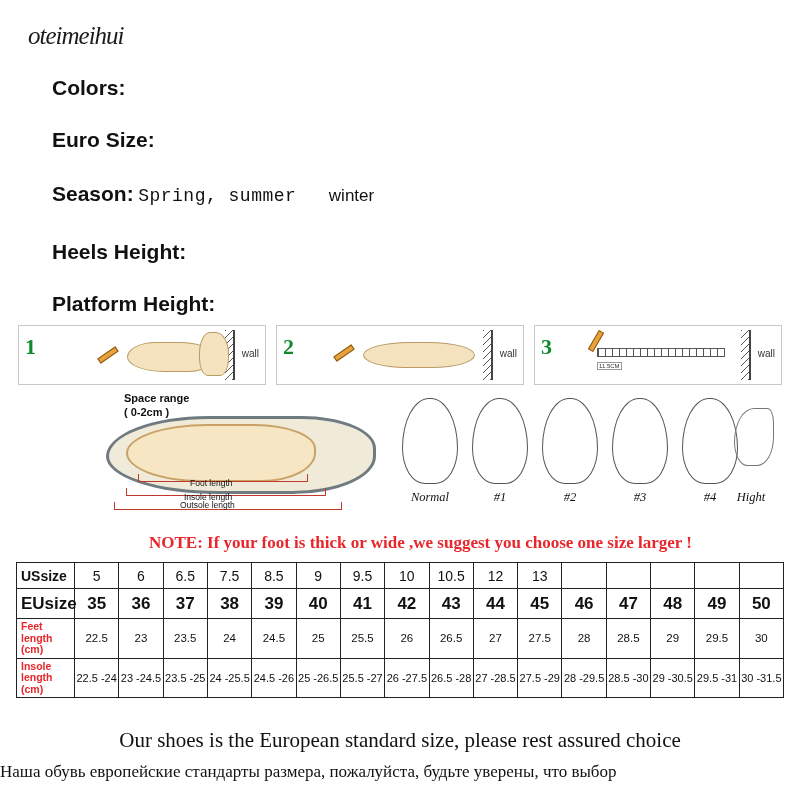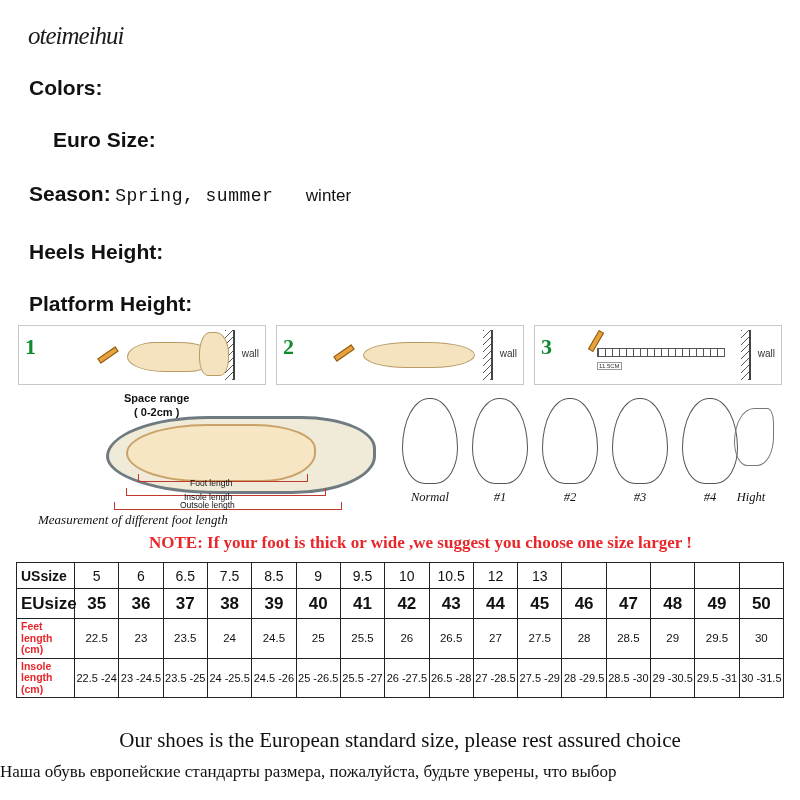--- a/index.html
+++ b/index.html
@@ -17,41 +17,41 @@
     position: absolute; left: 28px; top: 22px;
     font-family: "Liberation Serif", serif;
     font-style: italic;
     font-size: 25px;
     letter-spacing: -1px;
     color: #1b1b1b;
     font-weight: 400;
   }
 
   
-  .spec { position: absolute; left: 29px; white-space: nowrap; }
+  .spec { position: absolute; left: 52px; white-space: nowrap; }
   .spec .lbl {
     font-family: "Liberation Sans", sans-serif;
     font-weight: bold;
     font-size: 21px;
     color: #111;
   }
   .spec .val-mono {
     font-family: "Liberation Mono", monospace;
     font-size: 18px;
     color: #111;
     letter-spacing: 0.5px;
   }
   .spec .val-sans {
     font-family: "Liberation Sans", sans-serif;
     font-size: 17px;
     color: #111;
     margin-left: 28px;
   }
   #spec-colors { top: 76px; }
-  #spec-euro   { top: 128px; margin-left: 24px; }
+  #spec-euro   { top: 128px; }
   #spec-season { top: 182px; }
   #spec-heels  { top: 240px; }
   #spec-platform { top: 292px; }
 
   
   .diagrams {
     position: absolute; left: 18px; top: 325px;
     width: 764px; height: 60px;
     display: flex; gap: 10px;
   }
@@ -98,21 +98,21 @@
   }
 
   
   .mid { position: absolute; left: 18px; top: 388px; width: 764px; height: 145px; }
   .mid-left {
     position: absolute; left: 60px; top: 0; width: 300px; height: 145px;
   }
   .mid-left .space-range {
     position: absolute; left: 46px; top: 4px;
     font-family: "Liberation Sans", sans-serif;
-    font-size: 11px; font-weight: bold; color: #111; line-height: 1.25; text-align: center;
+    font-size: 11px; font-weight: bold; color: #111; line-height: 1.25;
   }
   .shoe-outline {
     position: absolute; left: 28px; top: 28px; width: 270px; height: 78px;
     background: #f0ead9;
     border: 3px solid #6f7b80;
     border-radius: 55% 40% 45% 60% / 75% 60% 70% 70%;
   }
   .shoe-inner {
     position: absolute; left: 48px; top: 36px; width: 190px; height: 58px;
     background: #f7e6c4;
@@ -269,21 +269,20 @@
       <div class="brace" style="left:60px;top:86px;width:170px;"></div>
       <div class="brace-lbl" style="left:112px;top:90px;">Foot length</div>
 
       <div class="brace" style="left:48px;top:100px;width:200px;"></div>
       <div class="brace-lbl" style="left:106px;top:104px;">Insole length</div>
 
       <div class="brace" style="left:36px;top:114px;width:228px;"></div>
       <div class="brace-lbl" style="left:102px;top:112px;">Outsole length</div>
     </div>
 
-    <div class="mid-caption">Measurement of different foot length</div>
 
     <div class="mid-right">
       <div class="print" style="left:4px;"></div>
       <div class="print-lbl" style="left:-3px;">Normal</div>
 
       <div class="print" style="left:74px;"></div>
       <div class="print-lbl" style="left:67px;">#1</div>
 
       <div class="print" style="left:144px;"></div>
       <div class="print-lbl" style="left:137px;">#2</div>

